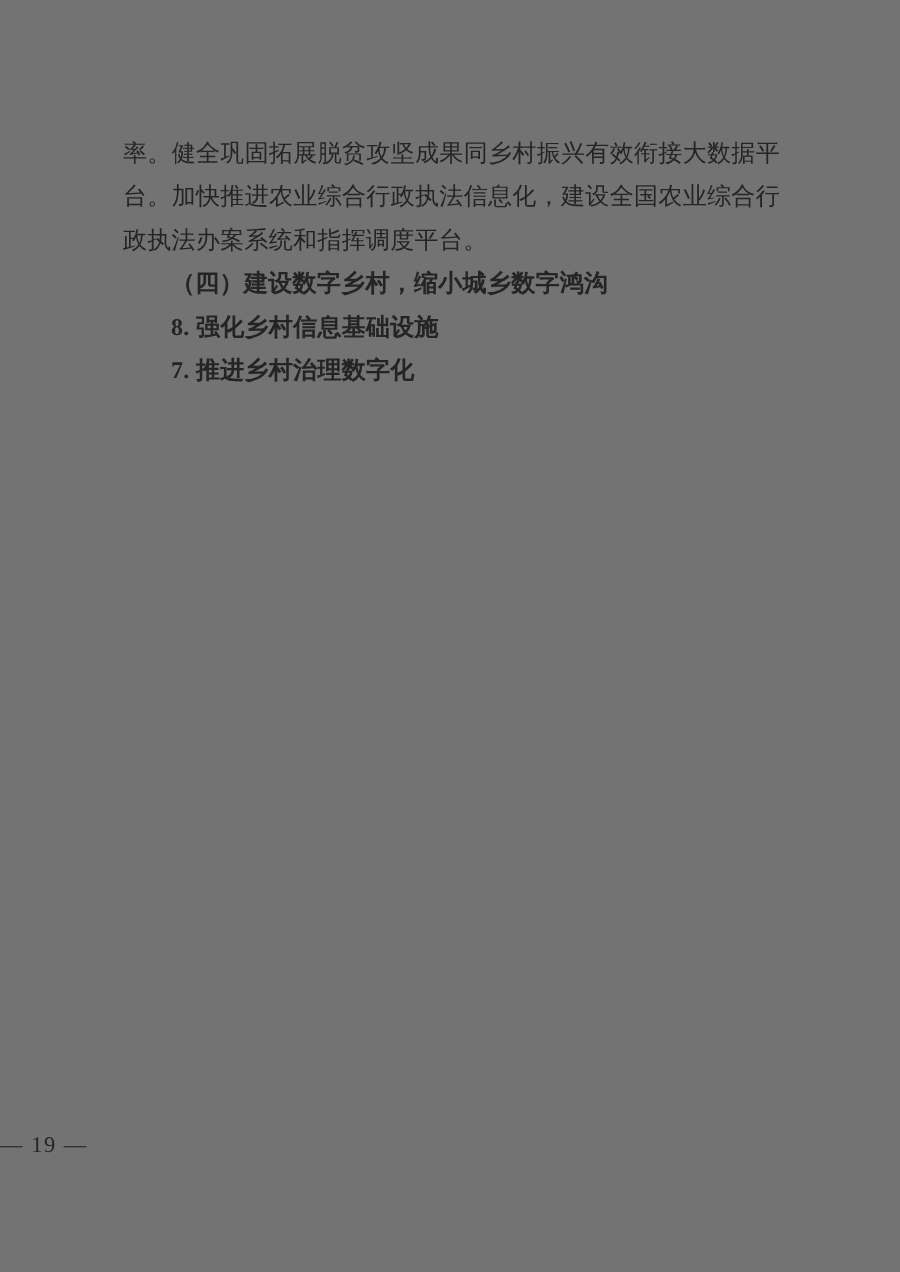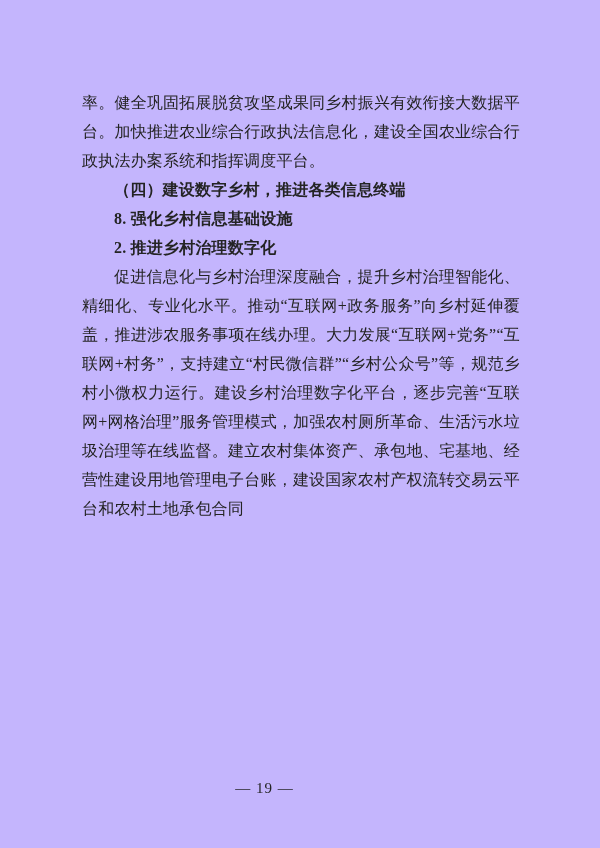--- a/index.html
+++ b/index.html
@@ -5,21 +5,21 @@
   html, body {
     margin: 0;
     padding: 0;
     background: #e8e8e8;
   }
   .page {
     position: relative;
     width: 600px;
     height: 848px;
     margin: 0 auto;
-    background: #c4b5fd;
+    background: #737373;
     font-family: "Liberation Serif", "DejaVu Serif", serif;
     color: #242424;
     overflow: hidden;
   }
   .content {
     position: absolute;
     left: 82px;
     top: 88px;
     width: 438px;
     font-size: 16px;
@@ -45,32 +45,30 @@
     margin-top: 11px;
   }
   .second {
     margin-top: 8px;
   }
   .page-number {
     position: absolute;
     top: 756px;
     left: 0;
     right: 71px;
-    text-align: center;
+    text-align: left;
     font-size: 15px;
     letter-spacing: 1px;
     color: #242424;
-    margin-top: 24px;
   }
 </style>
 </head>
 <body>
 
 <div class="page">
   <div class="content">
     <p class="para no-indent">率。健全巩固拓展脱贫攻坚成果同乡村振兴有效衔接大数据平台。加快推进农业综合行政执法信息化，建设全国农业综合行政执法办案系统和指挥调度平台。</p>
-    <p class="heading section">（四）建设数字乡村，推进各类信息终端</p>
+    <p class="heading section">（四）建设数字乡村，缩小城乡数字鸿沟</p>
     <p class="heading">8. 强化乡村信息基础设施</p>
-    <p class="heading second">2. 推进乡村治理数字化</p>
-    <p class="para">促进信息化与乡村治理深度融合，提升乡村治理智能化、精细化、专业化水平。推动“互联网+政务服务”向乡村延伸覆盖，推进涉农服务事项在线办理。大力发展“互联网+党务”“互联网+村务”，支持建立“村民微信群”“乡村公众号”等，规范乡村小微权力运行。建设乡村治理数字化平台，逐步完善“互联网+网格治理”服务管理模式，加强农村厕所革命、生活污水垃圾治理等在线监督。建立农村集体资产、承包地、宅基地、经营性建设用地管理电子台账，建设国家农村产权流转交易云平台和农村土地承包合同</p>
+    <p class="heading second">7. 推进乡村治理数字化</p>
   </div>
   <div class="page-number">— 19 —</div>
 </div>
 
 </body></html>

